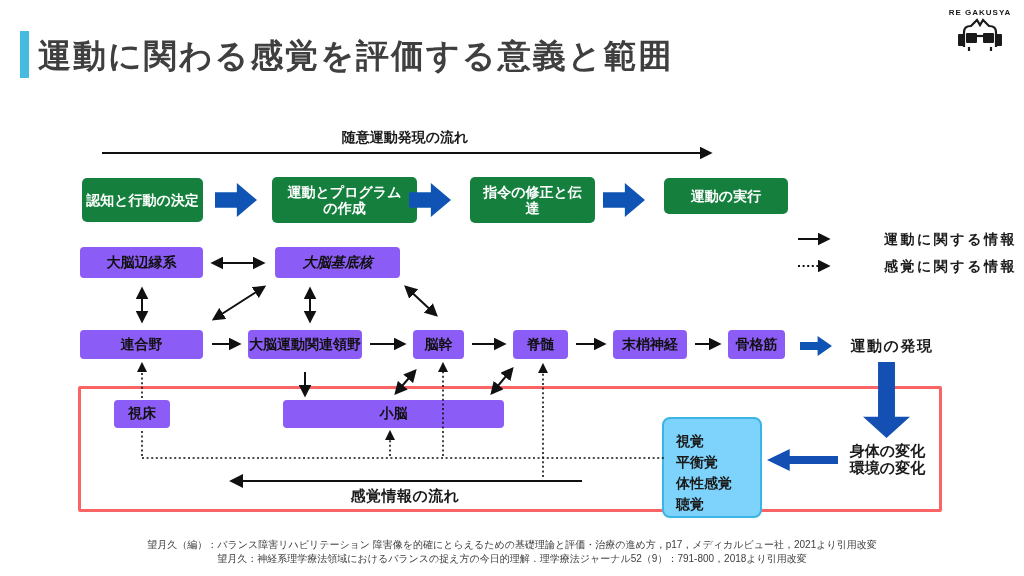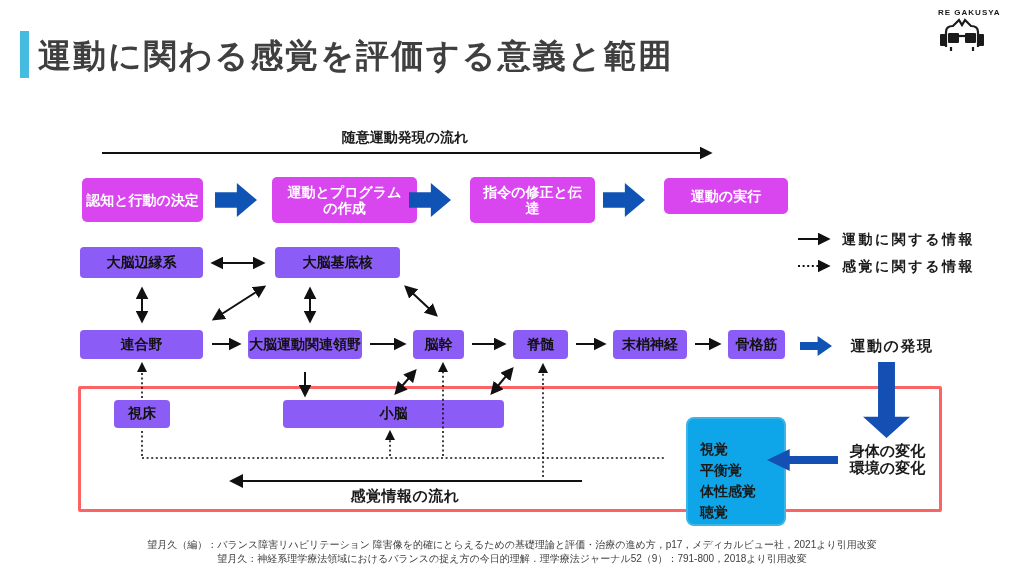--- a/index.html
+++ b/index.html
@@ -4,38 +4,38 @@
 <style>
   html,body{margin:0;padding:0;background:#fff;}
   #canvas{
     position:relative;width:1024px;height:576px;background:#ffffff;overflow:hidden;
     font-family:"Liberation Sans","DejaVu Sans",sans-serif;color:#1a1a1a;
   }
   .abs{position:absolute;}
   
   #accent-bar{left:20px;top:31px;width:9px;height:47px;background:#45BCDF;}
   #page-title{left:38px;top:34px;font-size:33px;font-weight:bold;color:#3f3f3f;letter-spacing:2px;white-space:nowrap;}
-  #logo{left:938px;top:8px;width:84px;text-align:left;color:#1a1a1a;}
+  #logo{left:938px;top:8px;width:84px;text-align:center;color:#1a1a1a;}
   #logo .logo-text{font-size:8px;font-weight:bold;letter-spacing:1px;}
   
   #flow-label{left:330px;top:129px;width:150px;text-align:center;font-size:14px;font-weight:bold;}
   
-  .box-dark{background:#d946ef;color:#fff;border-radius:5px;display:flex;align-items:center;justify-content:center;text-align:center;font-size:14px;font-weight:bold;line-height:16px;z-index:2;}
+  .box-dark{background:#15803d;color:#fff;border-radius:5px;display:flex;align-items:center;justify-content:center;text-align:center;font-size:14px;font-weight:bold;line-height:16px;z-index:2;}
   .box-light{background:#8b5cf6;color:#111;border-radius:4px;display:flex;align-items:center;justify-content:center;text-align:center;font-size:14px;font-weight:bold;z-index:2;}
   
   .chev{background:#0F54B4;clip-path:polygon(0 27%,52% 27%,52% 0,100% 50%,52% 100%,52% 73%,0 73%);z-index:2;}
   .chev-s{background:#0F54B4;clip-path:polygon(0 30%,55% 30%,55% 0,100% 50%,55% 100%,55% 70%,0 70%);z-index:2;}
   
-  .legend-text{font-size:14px;font-weight:bold;letter-spacing:2.5px;white-space:nowrap;}
+  .legend-text{font-size:14px;font-weight:bold;letter-spacing:2.5px;white-space:nowrap;margin-left:42px;}
   
   #node-motor-related{display:block;overflow:visible;padding-top:7px;line-height:15.5px;height:22px;font-family:Liberation Serif, serif;}
   
   #scope-rect{left:78px;top:386px;width:858px;height:120px;border:3px solid #FA6464;border-radius:2px;background:transparent;z-index:1;}
   
-  #sensory-box{left:686px;top:417px;width:84px;height:85px;background:#0ea5e9;border:2.5px solid #3CB4E5;border-radius:8px;z-index:2;padding:20px 0 0 12px;box-sizing:content-box;}
+  #sensory-box{left:662px;top:417px;width:84px;height:85px;background:#7dd3fc;border:2.5px solid #3CB4E5;border-radius:8px;z-index:2;padding:12px 0 0 12px;box-sizing:content-box;}
   #sensory-box .sense{font-size:14px;font-weight:bold;line-height:21px;}
   
   #arrow-down{left:863px;top:362px;width:47px;height:76px;background:#1450B4;clip-path:polygon(32% 0,68% 0,68% 72%,100% 72%,50% 100%,0 72%,32% 72%);z-index:4;}
   #arrow-left{left:767px;top:449px;width:71px;height:22px;background:#1450B4;clip-path:polygon(0 50%,32% 0,32% 32%,100% 32%,100% 68%,32% 68%,32% 100%);z-index:4;}
   
   .plain-label{font-size:15px;font-weight:bold;text-align:center;}
   #citations{left:0;top:538px;width:1024px;text-align:center;font-size:10px;line-height:14px;color:#3d3d3d;}
   #connector-layer{left:0;top:0;width:1024px;height:576px;z-index:5;pointer-events:none;}
 </style>
 </head>
@@ -70,21 +70,21 @@
   <div class="abs box-dark" style="left:272px;top:177px;width:145px;height:46px;padding:16px 10px;box-sizing:border-box;">運動とプログラムの作成</div>
   <div class="abs chev" style="left:409px;top:183px;width:42px;height:34px;"></div>
   <div class="abs box-dark" style="left:470px;top:177px;width:125px;height:46px;padding:0 9px;box-sizing:border-box;">指令の修正と伝達</div>
   <div class="abs chev" style="left:603px;top:183px;width:42px;height:34px;"></div>
   <div class="abs box-dark" style="left:664px;top:178px;width:124px;height:36px;">運動の実行</div>
 
   <div class="abs legend-text" style="left:842px;top:231px;">運動に関する情報</div>
   <div class="abs legend-text" style="left:842px;top:258px;">感覚に関する情報</div>
 
   <div class="abs box-light" style="left:80px;top:247px;width:123px;height:31px;">大脳辺縁系</div>
-  <div class="abs box-light" style="left:275px;top:247px;width:125px;height:31px;">大脳基底核</div>
+  <div class="abs box-light" style="left:275px;top:247px;width:125px;height:31px;font-style:italic;">大脳基底核</div>
 
   <div class="abs box-light" style="left:80px;top:330px;width:123px;height:29px;">連合野</div>
   <div class="abs box-light" id="node-motor-related" style="left:248px;top:330px;width:114px;">大脳運動関連領野</div>
   <div class="abs box-light" style="left:413px;top:330px;width:51px;height:29px;">脳幹</div>
   <div class="abs box-light" style="left:513px;top:330px;width:55px;height:29px;">脊髄</div>
   <div class="abs box-light" style="left:613px;top:330px;width:74px;height:29px;">末梢神経</div>
   <div class="abs box-light" style="left:728px;top:330px;width:57px;height:29px;">骨格筋</div>
   <div class="abs chev-s" style="left:800px;top:336px;width:32px;height:20px;"></div>
   <div class="abs plain-label" style="left:846px;top:337px;width:92px;letter-spacing:1.5px;">運動の発現</div>
 

